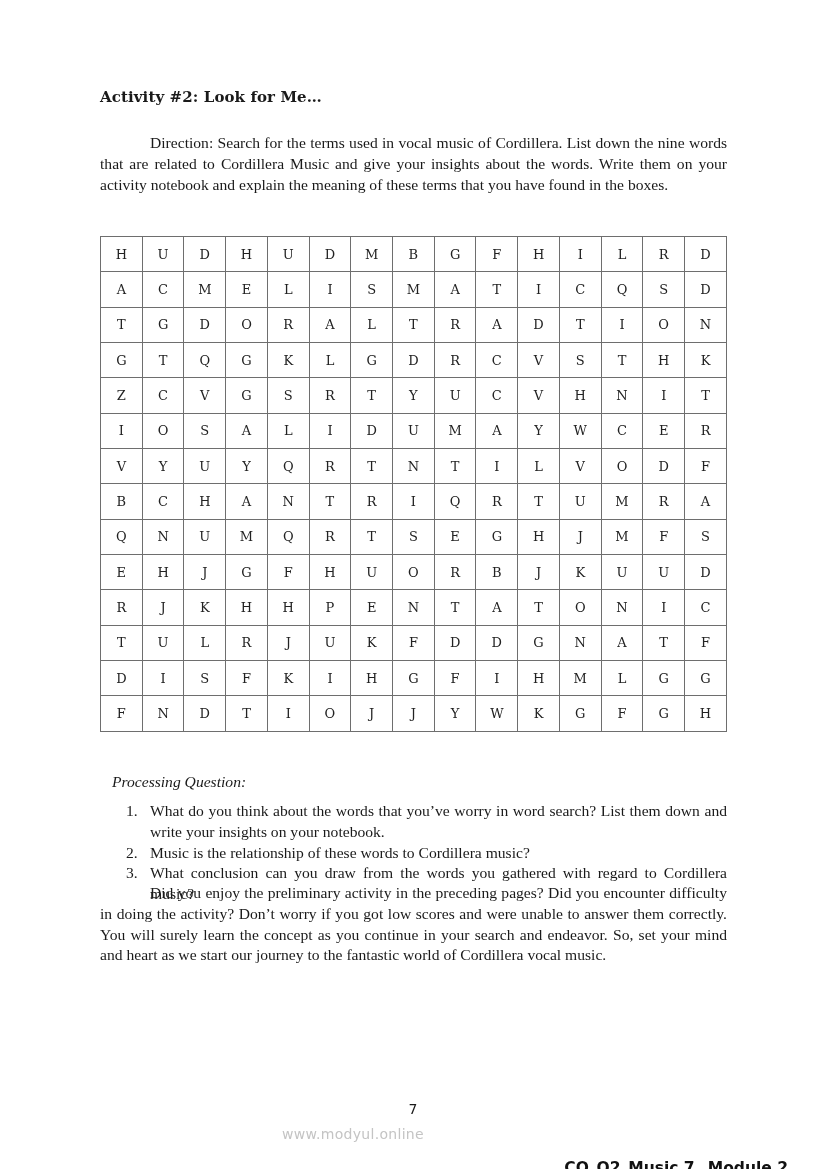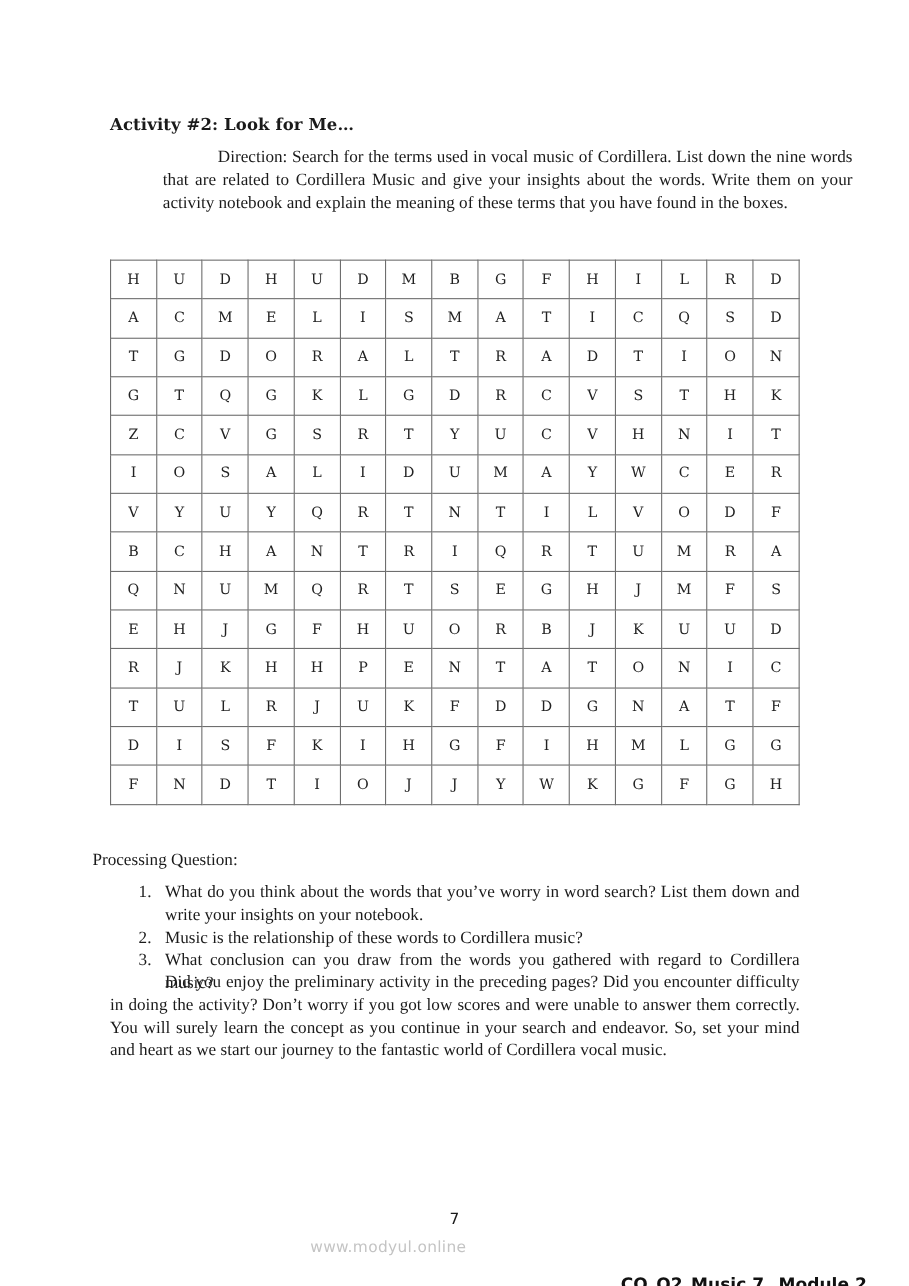--- a/index.html
+++ b/index.html
@@ -1,23 +1,23 @@
 <!DOCTYPE html>
 <html><head>
 <meta charset="utf-8">
 <style>
   html, body { margin: 0; padding: 0; background: #ffffff; }
   body { width: 826px; height: 1169px; position: relative; overflow: hidden; font-family: "DejaVu Serif", serif; color: #1a1a1a; }
-  .title { position: absolute; left: 100px; top: 104px; font-family: "DejaVu Serif", serif; font-weight: bold; font-size: 15px; letter-spacing: 0.1px; }
+  .title { position: absolute; left: 100px; top: 88px; font-family: "DejaVu Serif", serif; font-weight: bold; font-size: 15px; letter-spacing: 0.1px; }
   .para { position: absolute; left: 100px; width: 627px; font-family: "Liberation Serif", serif; font-size: 15.6px; line-height: 20.8px; text-align: justify; text-align-last: left; }
   .para .indent { display: inline-block; width: 50px; }
-  #direction { top: 133px; margin-left: 48px; }
+  #direction { top: 133px; }
   table.grid { position: absolute; left: 100px; top: 236px; border-collapse: collapse; width: 627px; height: 496px; table-layout: fixed; }
   table.grid td { border: 1.3px solid #6e6e6e; text-align: center; vertical-align: middle; font-family: "DejaVu Serif", serif; font-size: 13px; color: #222; padding: 0; }
-  .pq-label { position: absolute; left: 84px; top: 773px; font-family: "Liberation Serif", serif; font-size: 15.6px; }
+  .pq-label { position: absolute; left: 112px; top: 773px; font-family: "Liberation Serif", serif; font-size: 15.6px; font-style: italic; }
   ol.questions { position: absolute; left: 100px; top: 801px; width: 627px; margin: 0; padding: 0; list-style: none; font-family: "Liberation Serif", serif; font-size: 15.6px; line-height: 20.8px; }
   ol.questions li { position: relative; padding-left: 50px; text-align: justify; text-align-last: left; }
   ol.questions li .num { position: absolute; left: 26px; top: 0; }
   #closing { top: 883px; }
   .page-num { position: absolute; left: 0; width: 826px; top: 1101px; text-align: center; font-family: "DejaVu Sans", sans-serif; font-size: 14px; }
   .watermark { position: absolute; left: 0; width: 706px; top: 1126px; text-align: center; font-family: "DejaVu Sans", sans-serif; font-size: 14px; color: #c4c4c4; letter-spacing: 0.3px; }
   .module { position: absolute; right: 38px; top: 1159px; font-family: "DejaVu Sans", sans-serif; font-weight: bold; font-size: 15.5px; color: #111; }
 </style>
 </head>
 <body>

